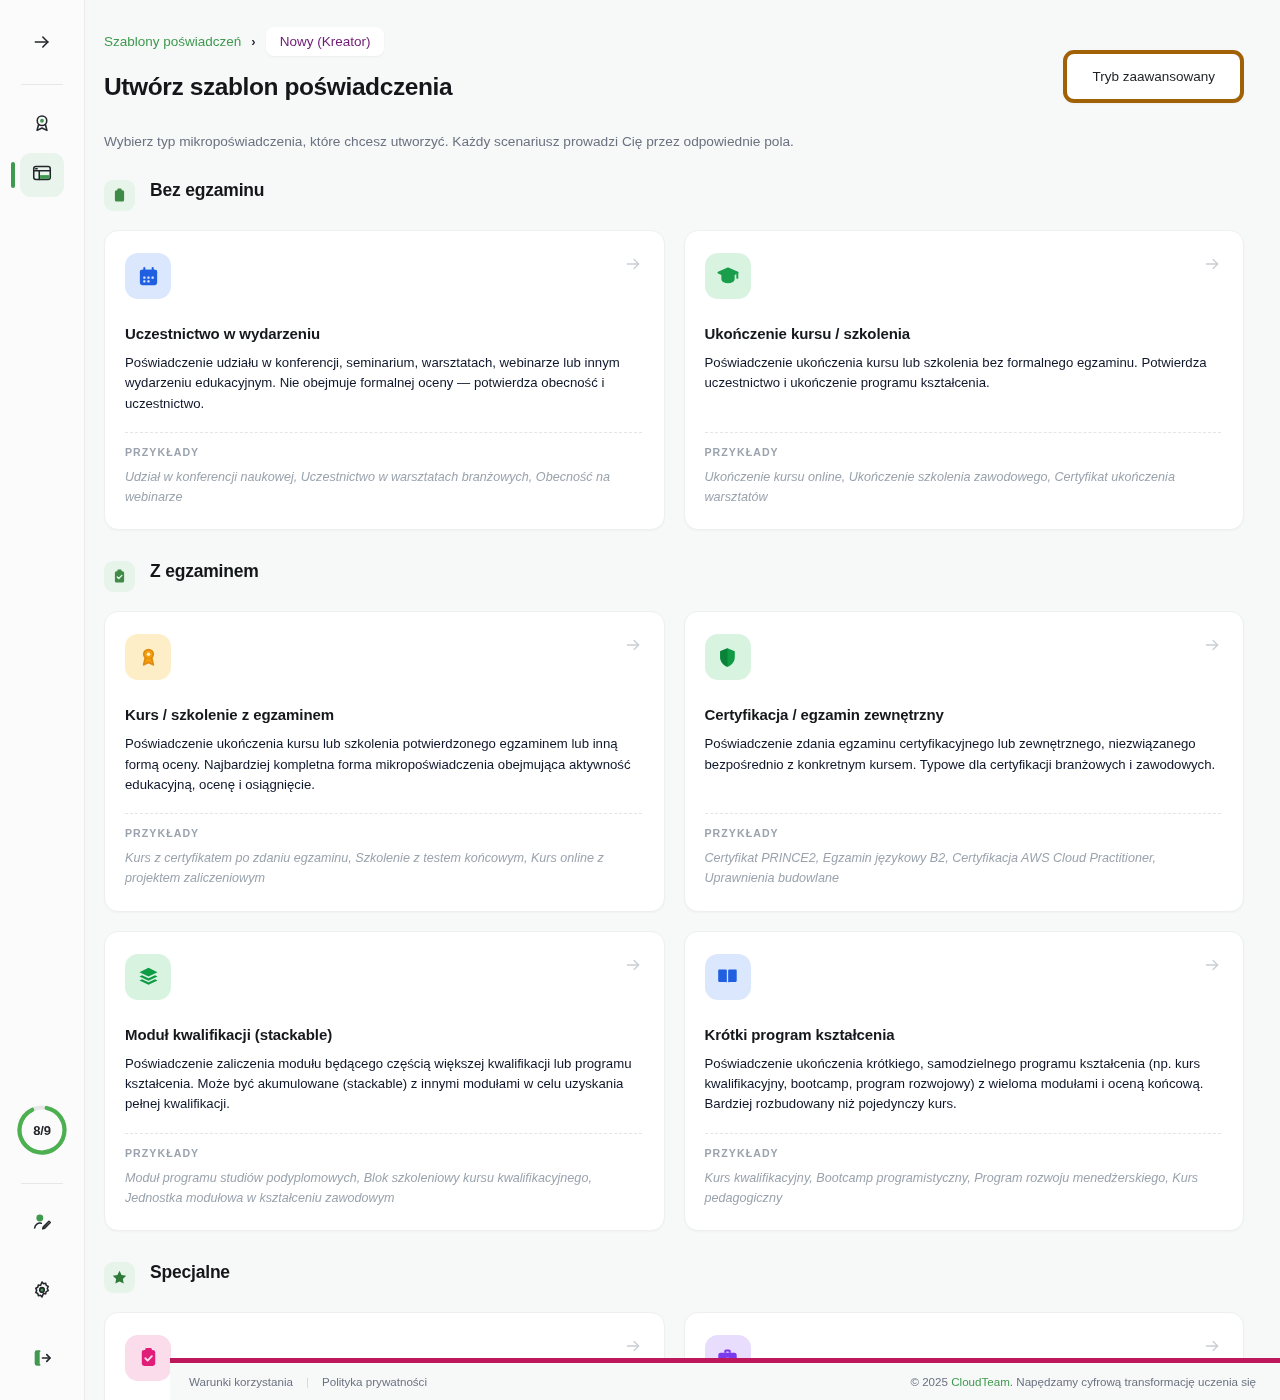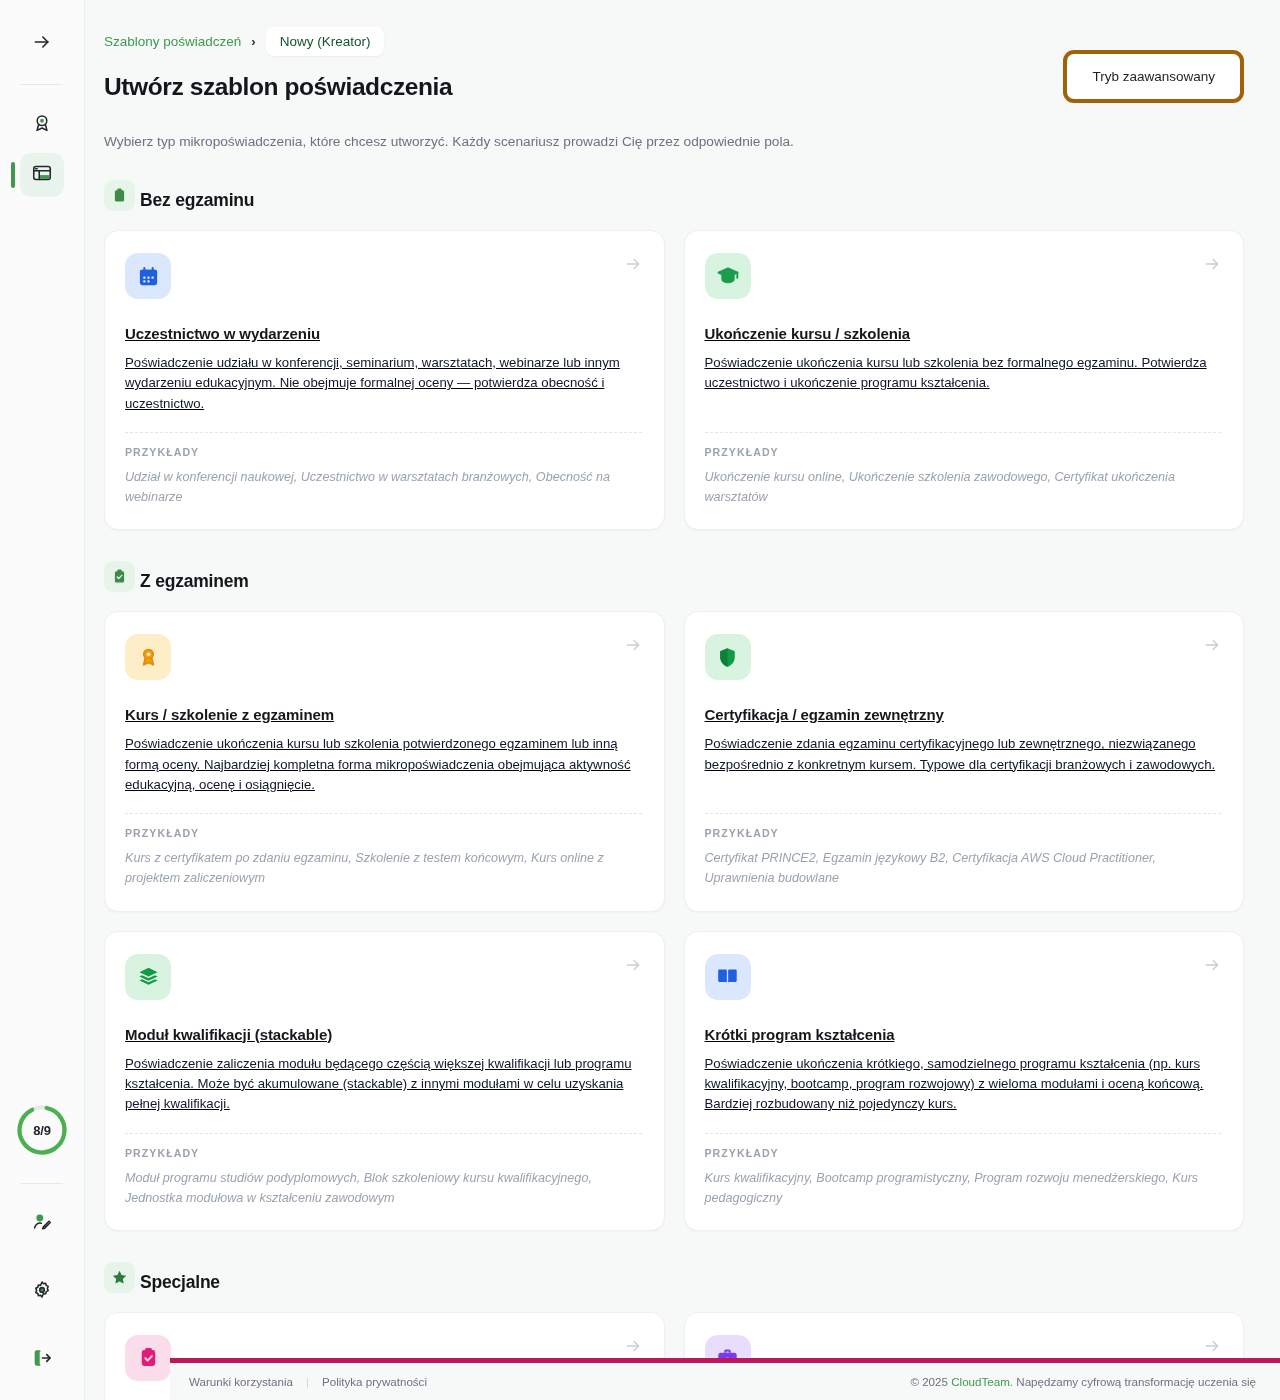--- a/index.html
+++ b/index.html
@@ -55,40 +55,40 @@
     background: #f7f8f8;
     padding: 0 36px 0 19px;
   }
   .content { padding-top: 26px; }
 
   .breadcrumb { display: flex; align-items: center; gap: 8px; height: 30px; }
   .bc-link { color: #3f9a4f; font-size: 13.5px; }
   .bc-sep { color: #2b2e33; font-size: 13px; font-weight: 700; margin: 0 2px; }
   .bc-current {
     background: #ffffff; border-radius: 8px;
-    padding: 7px 14px; font-size: 13.5px; color: #14532d;
+    padding: 7px 14px; font-size: 13.5px; color: #701a75;
     box-shadow: 0 1px 2px rgba(16,24,40,0.05);
   }
 
   .page-head { display: flex; align-items: flex-start; justify-content: space-between; margin-top: 17px; }
   .page-title {
     font-size: 24.5px; font-weight: 700; color: #14171a; letter-spacing: -0.4px;
   }
   .adv-btn {
     background: #ffffff; border: 4px solid #a16207; border-radius: 11px;
     padding: 15px 25px; font-size: 13.5px; color: #1d2025; font-weight: 500;
     box-shadow: 0 1px 2px rgba(16,24,40,0.04);
     margin-top: -23px; margin-right: 0;
     white-space: nowrap;
   }
 
   .page-sub { margin-top: 31px; font-size: 13.7px; color: #6b7280; }
 
   .section { margin-top: 31px; }
-  .section-head { display: flex; align-items: flex-end; gap: 5px; }
+  .section-head { display: flex; align-items: flex-start; gap: 15px; }
   .section-ico {
     width: 31px; height: 31px; border-radius: 9px; background: #e6f4ea;
     display: flex; align-items: center; justify-content: center;
   }
   .section-title { font-size: 17.5px; font-weight: 600; color: #14171a; letter-spacing: -0.2px; }
 
   .grid { display: grid; grid-template-columns: 1fr 1fr; gap: 19px; margin-top: 19px; }
 
   .card {
     background: #ffffff; border: 1px solid #eef0ef; border-radius: 14px;
@@ -100,21 +100,21 @@
     width: 46px; height: 46px; border-radius: 13px;
     display: flex; align-items: center; justify-content: center;
     margin-bottom: 26px;
   }
   .card-arrow { position: absolute; top: 24px; right: 22px; color: #c9cdd2; }
   .card-title { font-size: 15px; font-weight: 700; color: #15181c; letter-spacing: -0.1px; margin-bottom: 11px; }
   .card-desc { font-size: 13.2px; line-height: 1.54; color: #0f172a; }
   .card-sep { border-top: 1px dashed #e3e6e8; margin: 18px 0 13px 0; }
   .card-ex-label { font-size: 10.6px; letter-spacing: 1.05px; font-weight: 700; color: #9aa3ad; margin-bottom: 9px; }
   .card-ex { font-size: 12.6px; line-height: 1.6; color: #9aa3ad; font-style: italic; }
-  .card-body { flex: 1 1 auto; text-decoration: underline; }
+  .card-body { flex: 1 1 auto; }
 
   
   .bg-blue   { background: #dbe7fd; }
   .bg-green  { background: #d9f3e1; }
   .bg-amber  { background: #fdeec8; }
   .bg-pink   { background: #fbdceb; }
   .bg-violet { background: #e9ddfd; }
 
   
   .footer {

